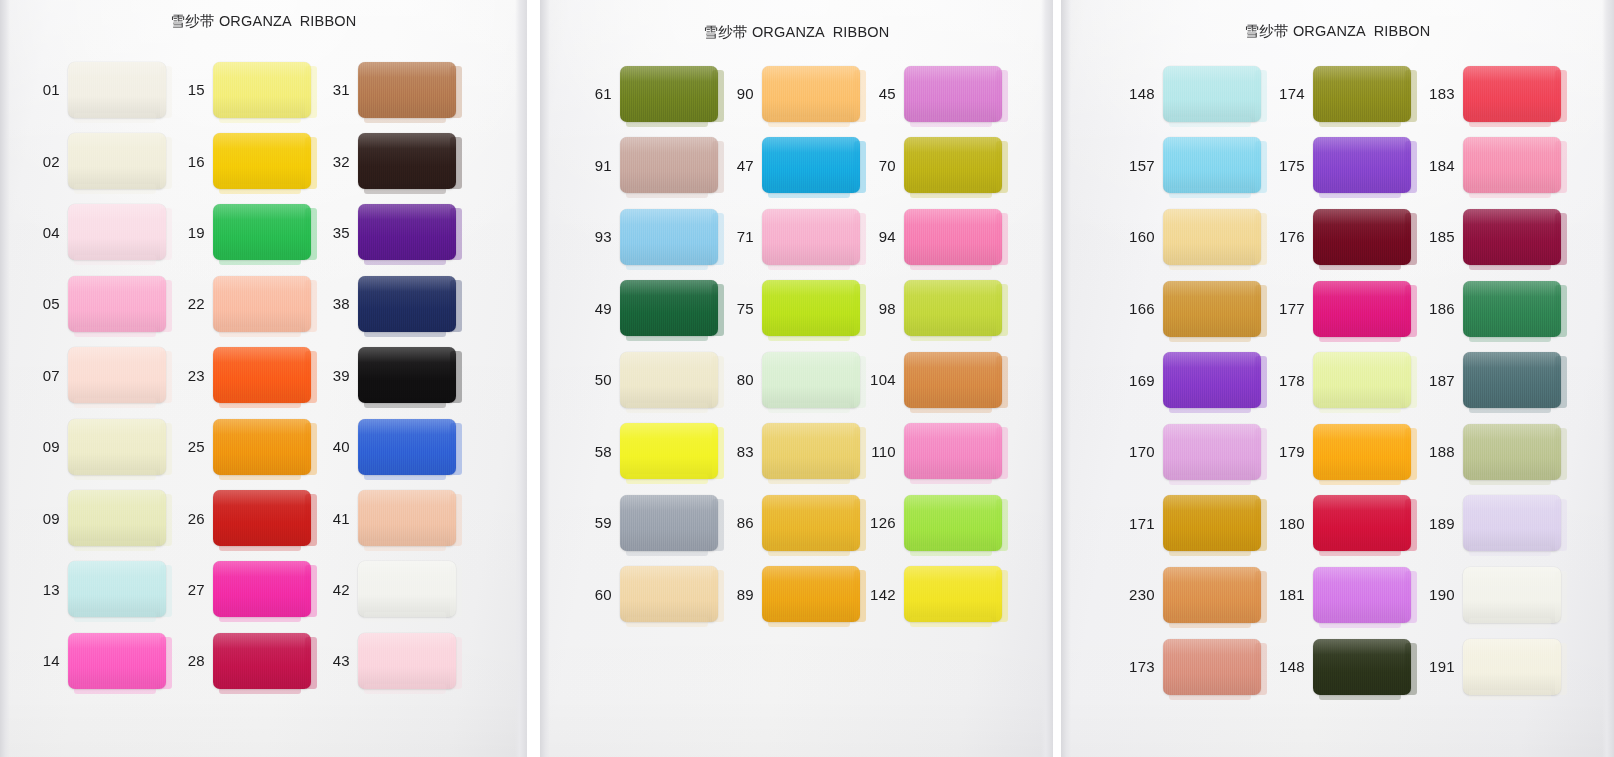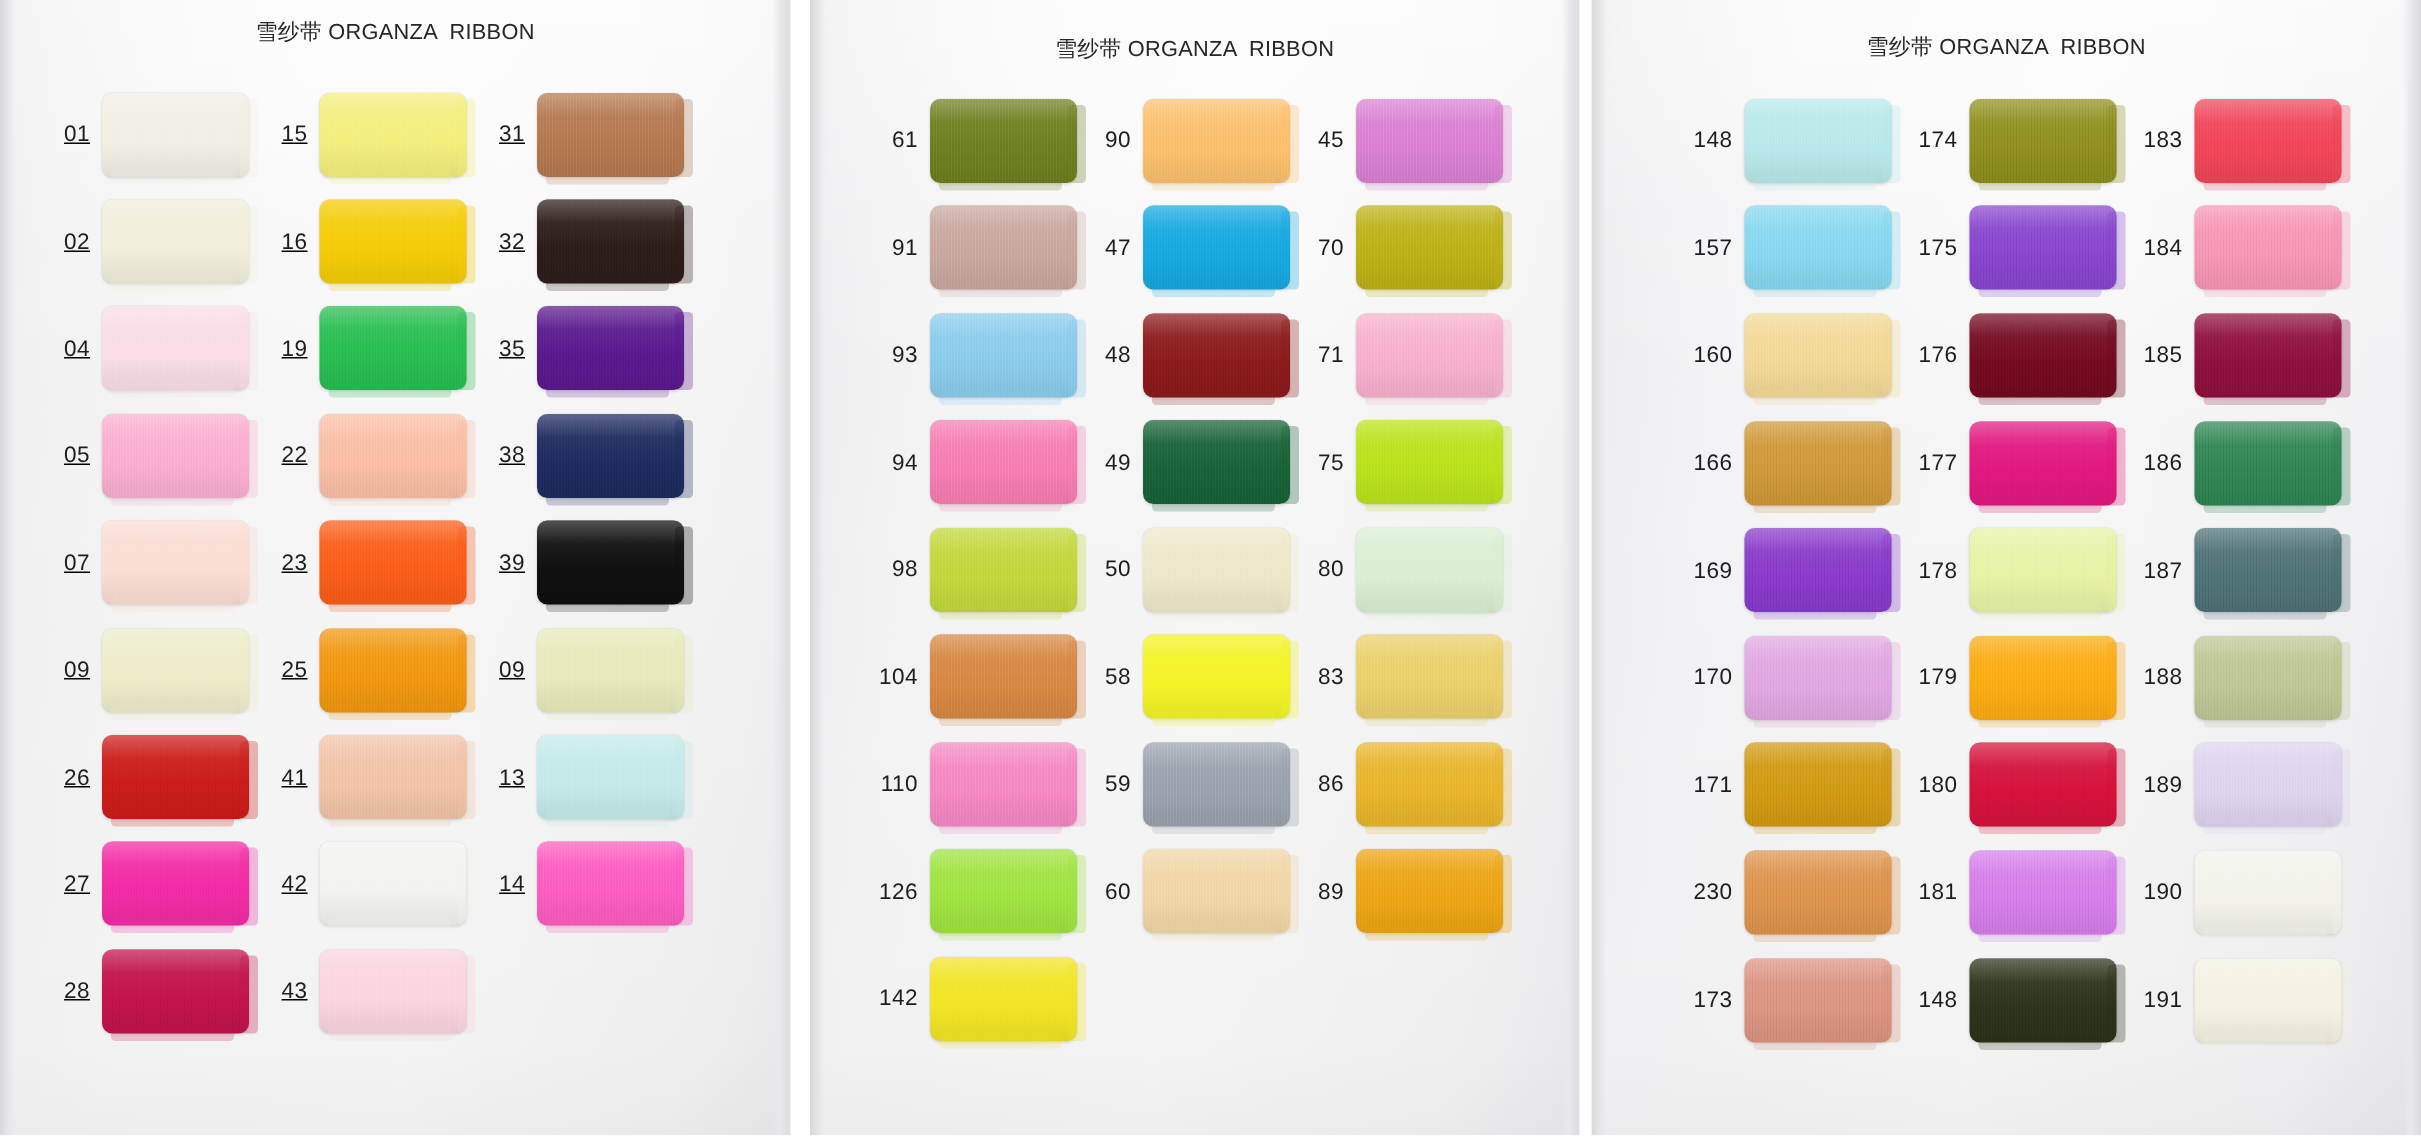--- a/index.html
+++ b/index.html
@@ -90,21 +90,20 @@
   
   .grid {
     position: absolute;
     display: grid;
     grid-template-columns: repeat(3, 1fr);
   }
   .panel-1 .grid {
     left: 30px; top: 54px; width: 470px;
     grid-template-columns: 145px 145px 150px;
     grid-auto-rows: 71.4px;
-    text-decoration: underline;
   }
   .panel-2 .grid {
     left: 40px; top: 58px; width: 455px;
     grid-template-columns: 142px 142px 150px;
     grid-auto-rows: 71.5px;
   }
   .panel-3 .grid {
     left: 60px; top: 58px; width: 480px;
     grid-template-columns: 150px 150px 155px;
     grid-auto-rows: 71.6px;
@@ -329,20 +328,28 @@
         </div>
         <div class="cell">
           <div class="cell-code">25</div>
           <div class="swatch-wrap">
             <div class="swatch" style="background: rgb(240, 147, 15);"></div>
             <div class="swatch-tail" style="background: rgb(240, 147, 15);"></div>
             <div class="swatch-tail-b" style="background: rgb(240, 147, 15);"></div>
           </div>
         </div>
         <div class="cell">
+          <div class="cell-code">40</div>
+          <div class="swatch-wrap">
+            <div class="swatch" style="background: rgb(47, 95, 212);"></div>
+            <div class="swatch-tail" style="background: rgb(47, 95, 212);"></div>
+            <div class="swatch-tail-b" style="background: rgb(47, 95, 212);"></div>
+          </div>
+        </div>
+        <div class="cell">
           <div class="cell-code">09</div>
           <div class="swatch-wrap">
             <div class="swatch" style="background: rgb(232, 234, 187);"></div>
             <div class="swatch-tail" style="background: rgb(232, 234, 187);"></div>
             <div class="swatch-tail-b" style="background: rgb(232, 234, 187);"></div>
           </div>
         </div>
         <div class="cell">
           <div class="cell-code">26</div>
           <div class="swatch-wrap">
@@ -468,28 +475,20 @@
         </div>
         <div class="cell">
           <div class="cell-code">93</div>
           <div class="swatch-wrap">
             <div class="swatch" style="background: rgb(138, 203, 236);"></div>
             <div class="swatch-tail" style="background: rgb(138, 203, 236);"></div>
             <div class="swatch-tail-b" style="background: rgb(138, 203, 236);"></div>
           </div>
         </div>
         <div class="cell">
-          <div class="cell-code">48</div>
-          <div class="swatch-wrap">
-            <div class="swatch" style="background: rgb(138, 26, 28);"></div>
-            <div class="swatch-tail" style="background: rgb(138, 26, 28);"></div>
-            <div class="swatch-tail-b" style="background: rgb(138, 26, 28);"></div>
-          </div>
-        </div>
-        <div class="cell">
           <div class="cell-code">71</div>
           <div class="swatch-wrap">
             <div class="swatch" style="background: rgb(247, 176, 205);"></div>
             <div class="swatch-tail" style="background: rgb(247, 176, 205);"></div>
             <div class="swatch-tail-b" style="background: rgb(247, 176, 205);"></div>
           </div>
         </div>
         <div class="cell">
           <div class="cell-code">94</div>
           <div class="swatch-wrap">

